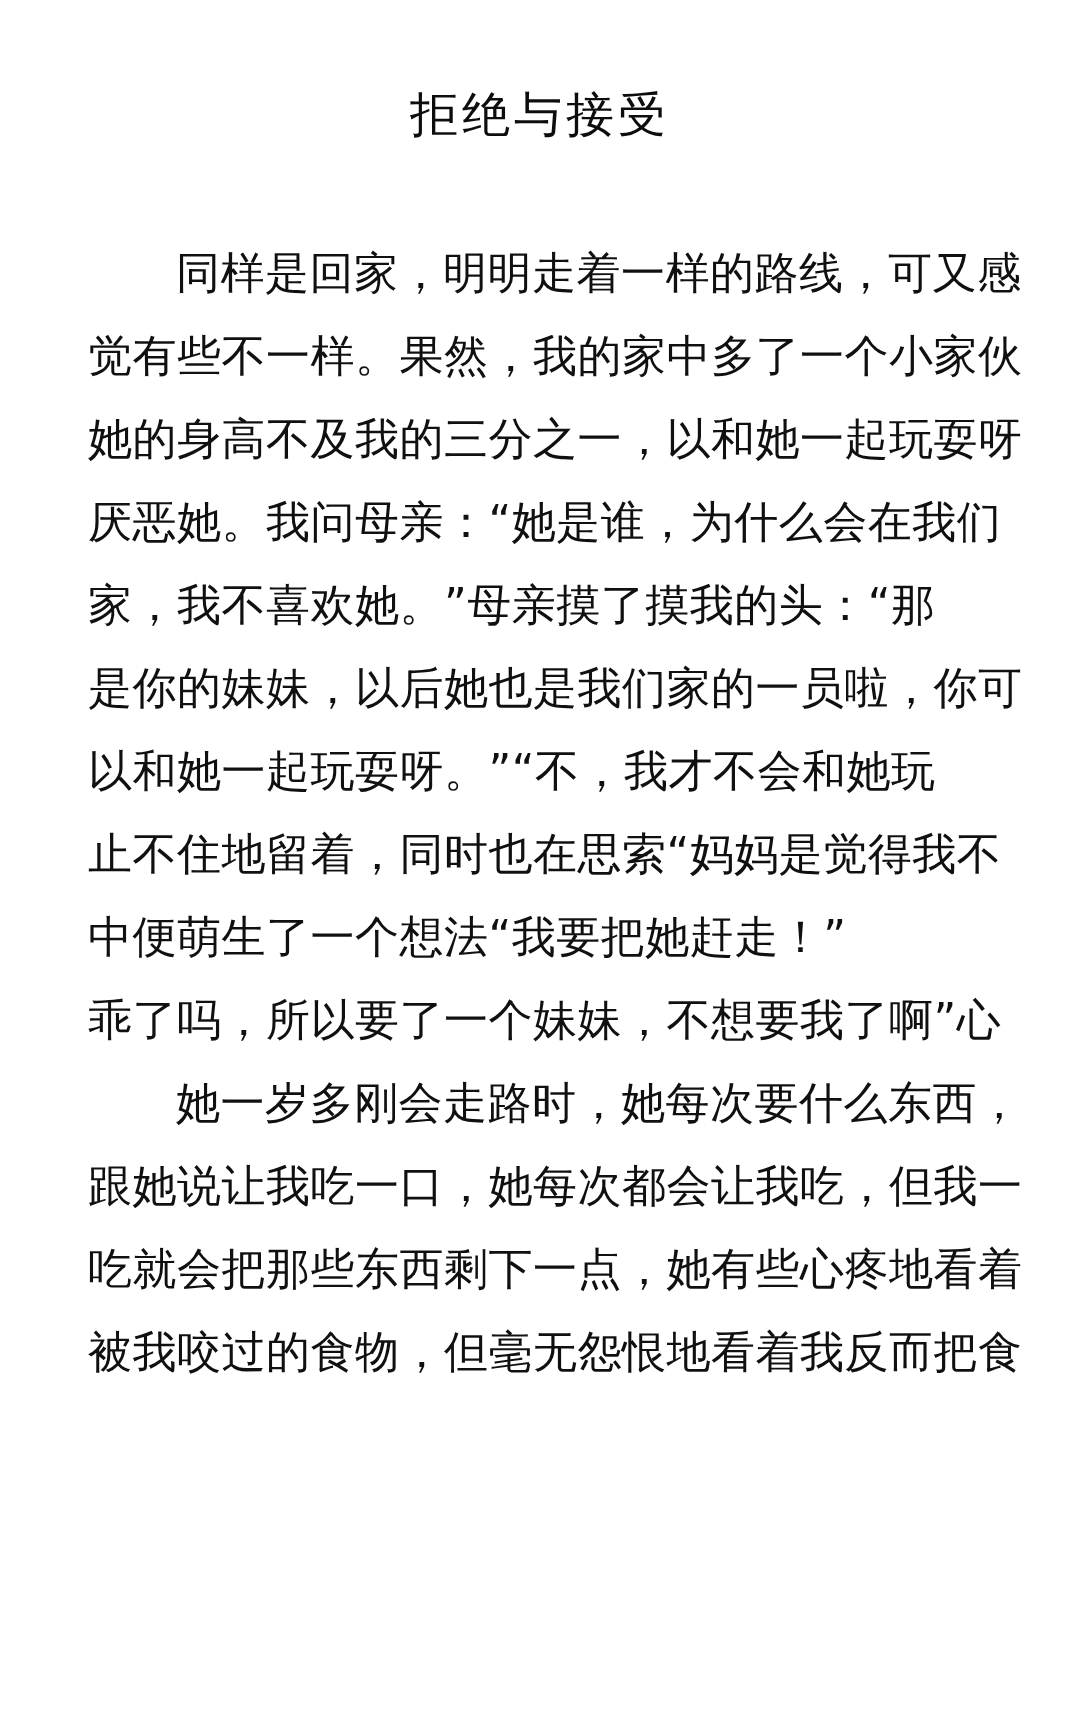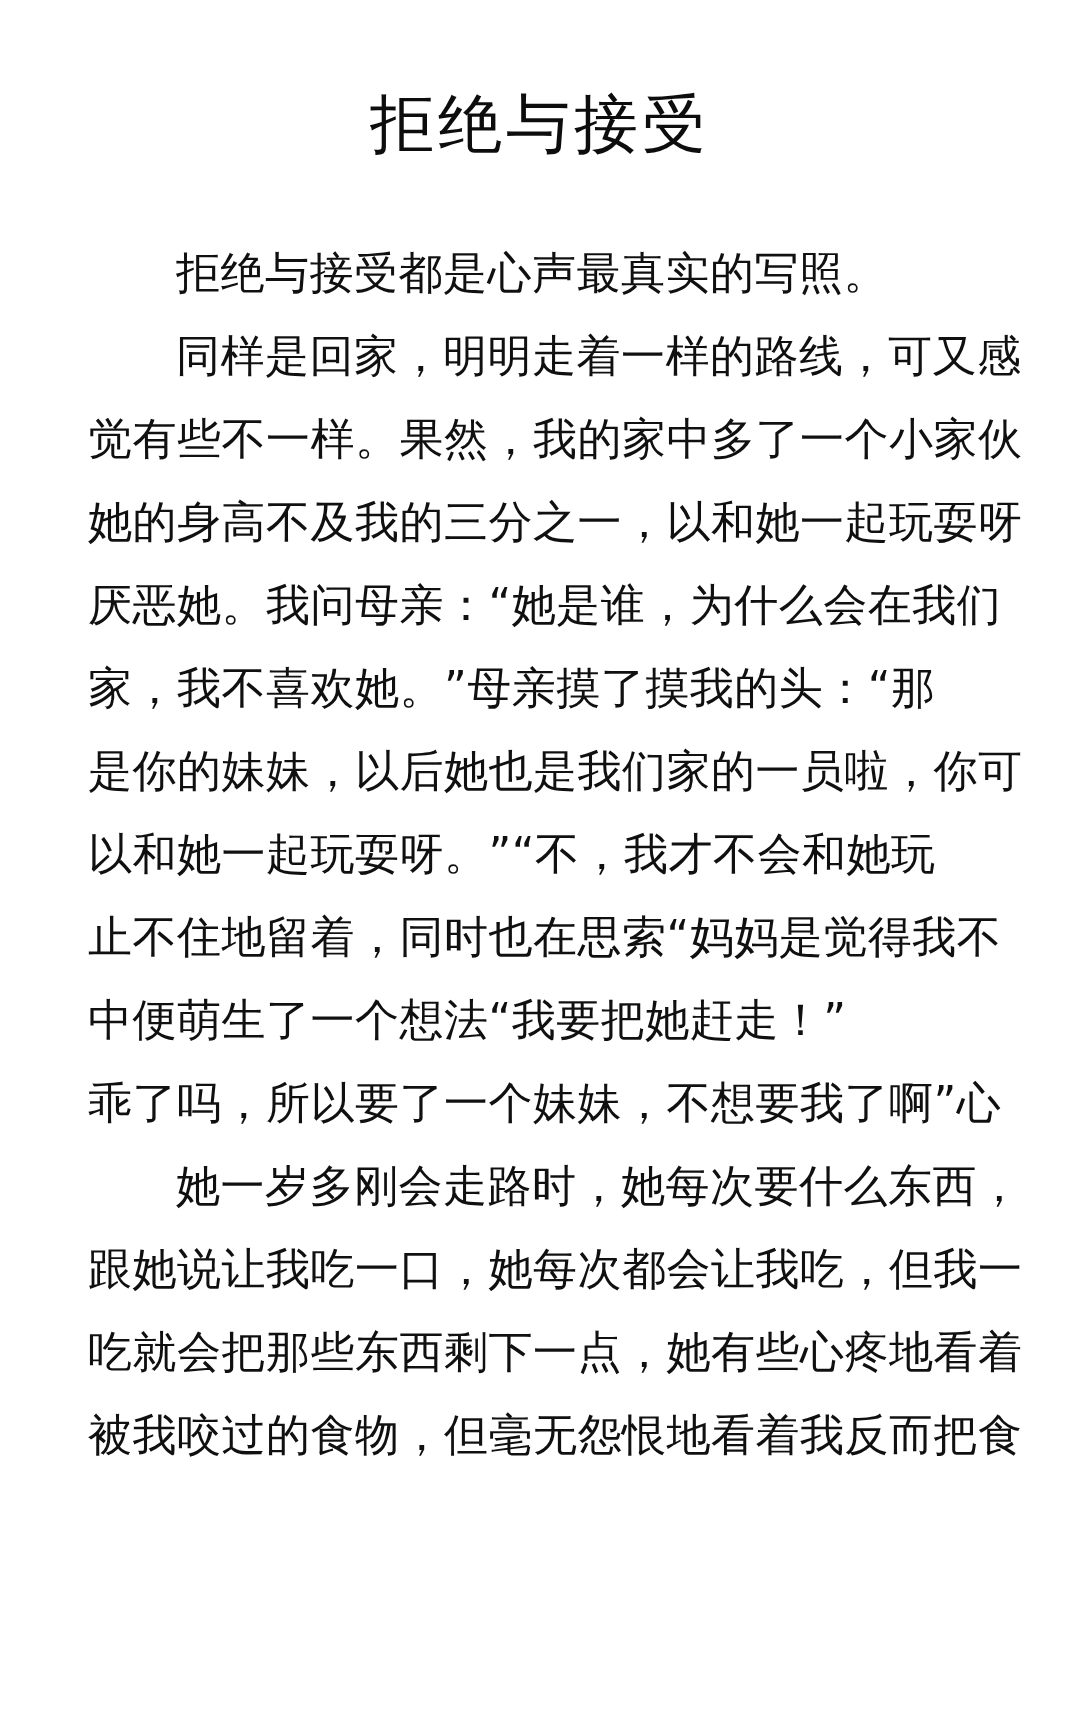--- a/index.html
+++ b/index.html
@@ -16,21 +16,21 @@
     font-family: "DejaVu Sans", sans-serif;
     color: #111111;
   }
   .title {
     position: absolute;
     top: 86px;
     left: 0;
     width: 100%;
     margin: 0;
     text-align: center;
-    font-size: 64px;
+    font-size: 48px;
     font-weight: 500;
     letter-spacing: 4px;
     line-height: 1.2;
     color: #0d0d0d;
   }
   .essay-body {
     position: absolute;
     top: 232px;
     left: 88px;
     right: 78px;
@@ -48,21 +48,20 @@
   .line.indent {
     padding-left: 88px;
   }
 </style>
 </head>
 <body>
 
 <div class="page">
   <h1 class="title">拒绝与接受</h1>
   <div class="essay-body" id="essay-body">
-      <div class="line indent">拒绝与接受都是心声最真实的写照。</div>
       <div class="line indent">同样是回家，明明走着一样的路线，可又感</div>
       <div class="line">觉有些不一样。果然，我的家中多了一个小家伙</div>
       <div class="line">她的身高不及我的三分之一，以和她一起玩耍呀</div>
       <div class="line">厌恶她。我问母亲：“她是谁，为什么会在我们</div>
       <div class="line">家，我不喜欢她。”母亲摸了摸我的头：“那</div>
       <div class="line">是你的妹妹，以后她也是我们家的一员啦，你可</div>
       <div class="line">以和她一起玩耍呀。”“不，我才不会和她玩</div>
       <div class="line">止不住地留着，同时也在思索“妈妈是觉得我不</div>
       <div class="line">中便萌生了一个想法“我要把她赶走！”</div>
       <div class="line">乖了吗，所以要了一个妹妹，不想要我了啊”心</div>

